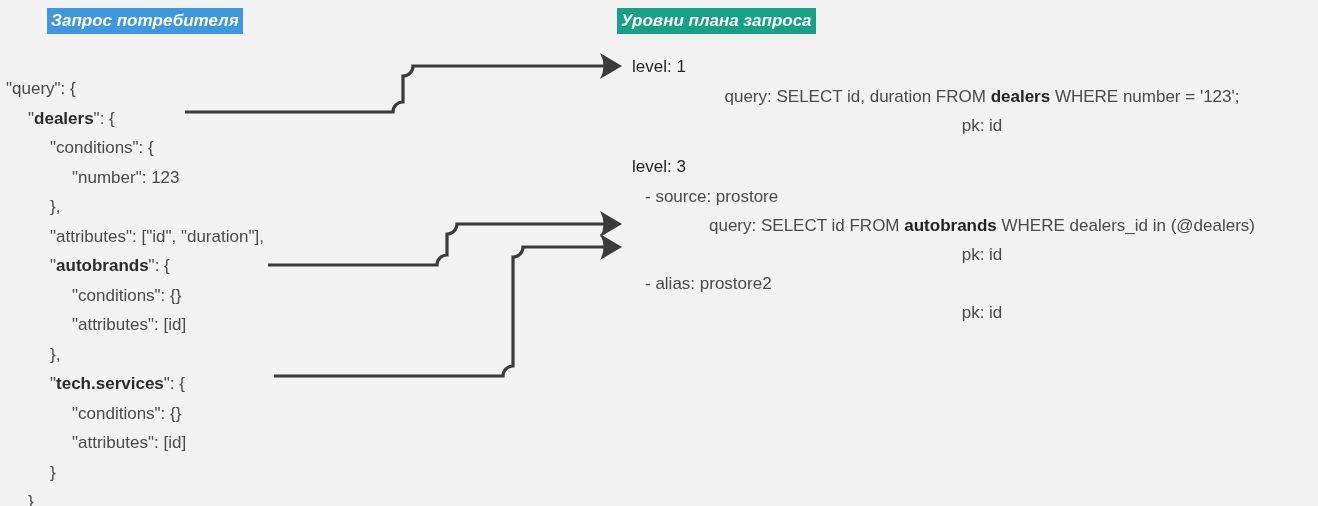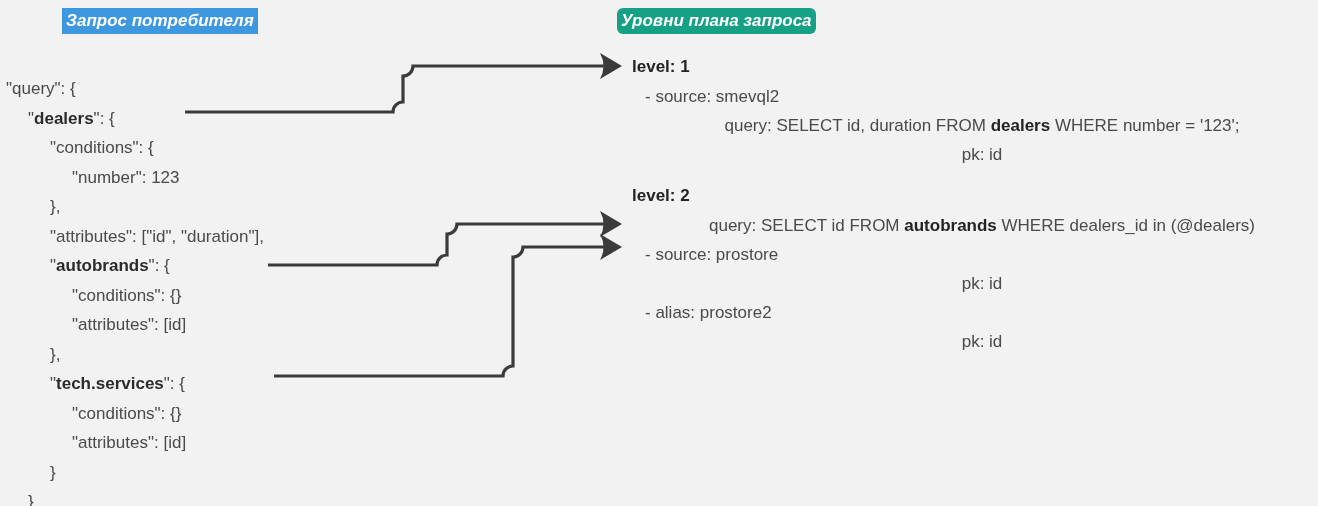--- a/index.html
+++ b/index.html
@@ -20,21 +20,21 @@
   .banner {
     position: absolute;
     font-style: italic;
     font-weight: bold;
     font-size: 17px;
     color: #ffffff;
     padding: 3px 4px 4px 4px;
     line-height: 19px;
     white-space: nowrap;
   }
-  #banner-left  { left: 62px;  top: 8px; background: #3d98e0; text-align: right; }
+  #banner-left  { left: 47px;  top: 8px; background: #3d98e0; text-align: right; }
   #banner-right { left: 617px; top: 8px; background: #16a085; }
 
   
   #json-panel {
     position: absolute;
     left: 6px;
     top: 74px;
     width: 420px;
     font-size: 17px;
     line-height: 29.5px;
@@ -48,21 +48,21 @@
   #plan-panel {
     position: absolute;
     left: 632px;
     top: 55px;
     width: 686px;
     font-size: 17px;
     color: #4a4a4a;
   }
   .level-block { margin-bottom: 15px; }
   .level-title {
-    font-weight: bold;
+    font-weight: normal;
     color: #232323;
     font-size: 17px;
     line-height: 23px;
     margin-bottom: 4px;
     white-space: pre;
   }
   .src-block { margin-left: 13px; }
   .plan-line {
     line-height: 29px;
     white-space: pre;
@@ -78,38 +78,37 @@
     width: 1318px;
     height: 506px;
     pointer-events: none;
   }
 </style>
 </head>
 <body style="background: rgb(242, 242, 242);">
 
 <div class="banner" id="banner-left" style="background: rgb(61, 152, 224);">Запрос потребителя</div>
 
-<div class="banner" id="banner-right" style="background: rgb(22, 160, 133); border-radius: 6px;">Уровни плана запроса</div>
+<div class="banner" id="banner-right" style="background: rgb(22, 160, 133);">Уровни плана запроса</div>
 
 <div id="json-panel"><div class="line" style="padding-left: 0px;">"query": {</div><div class="line" style="padding-left: 22px;">"<b>dealers</b>": {</div><div class="line" style="padding-left: 44px;">"conditions": {</div><div class="line" style="padding-left: 66px;">"number": 123</div><div class="line" style="padding-left: 44px;">},</div><div class="line" style="padding-left: 44px;">"attributes": ["id", "duration"],</div><div class="line" style="padding-left: 44px;">"<b>autobrands</b>": {</div><div class="line" style="padding-left: 66px;">"conditions": {}</div><div class="line" style="padding-left: 66px;">"attributes": [id]</div><div class="line" style="padding-left: 44px;">},</div><div class="line" style="padding-left: 44px;">"<b>tech.services</b>": {</div><div class="line" style="padding-left: 66px;">"conditions": {}</div><div class="line" style="padding-left: 66px;">"attributes": [id]</div><div class="line" style="padding-left: 44px;">}</div><div class="line" style="padding-left: 22px;">}</div></div>
 
 <div id="plan-panel">
     <div class="level-block">
       <div class="level-title">level: 1</div>
       <div class="src-block">
-        <div class="plan-line ">- source: smevql2</div>
         <div class="plan-line sub">query: SELECT id, duration FROM <b>dealers</b> WHERE number = '123';</div>
         <div class="plan-line sub">pk: id</div>
       </div>
     </div>
     <div class="level-block">
-      <div class="level-title">level: 2</div>
+      <div class="level-title">level: 3</div>
       <div class="src-block">
+        <div class="plan-line ">- source: prostore</div>
         <div class="plan-line sub">query: SELECT id FROM <b>autobrands</b> WHERE dealers_id in (@dealers)</div>
-        <div class="plan-line ">- source: prostore</div>
         <div class="plan-line sub">pk: id</div>
       </div>
       <div class="src-block">
         <div class="plan-line ">- alias: prostore2</div>
         <div class="plan-line sub">pk: id</div>
       </div>
     </div>
   </div>
 
 <svg id="connectors" viewBox="0 0 1318 506" xmlns="http://www.w3.org/2000/svg">

